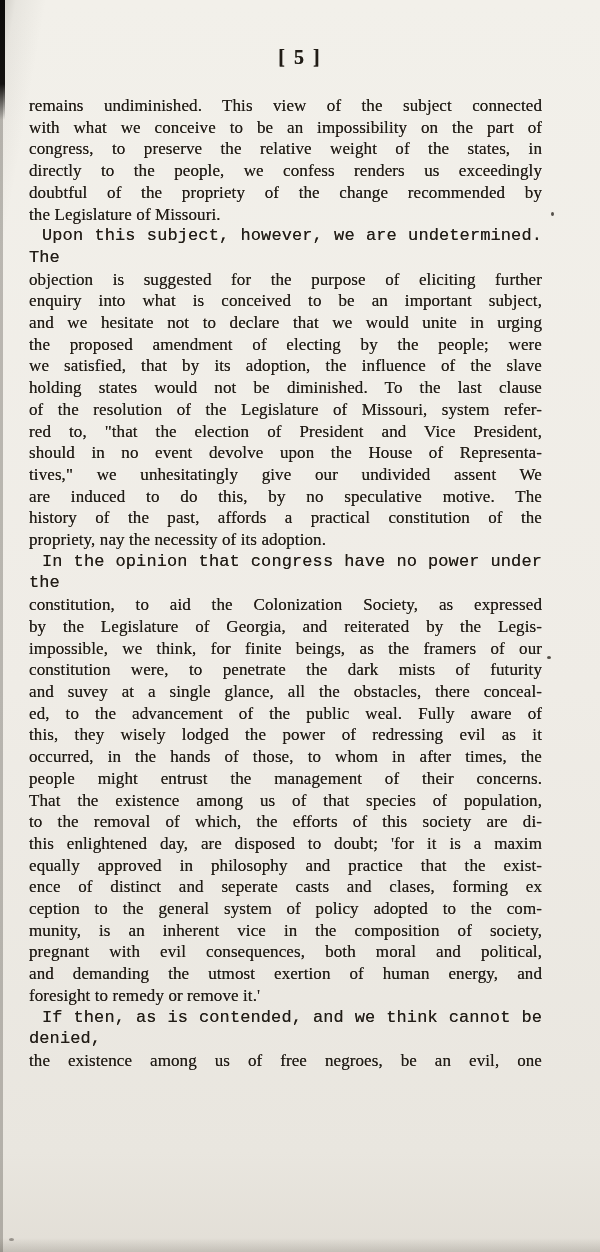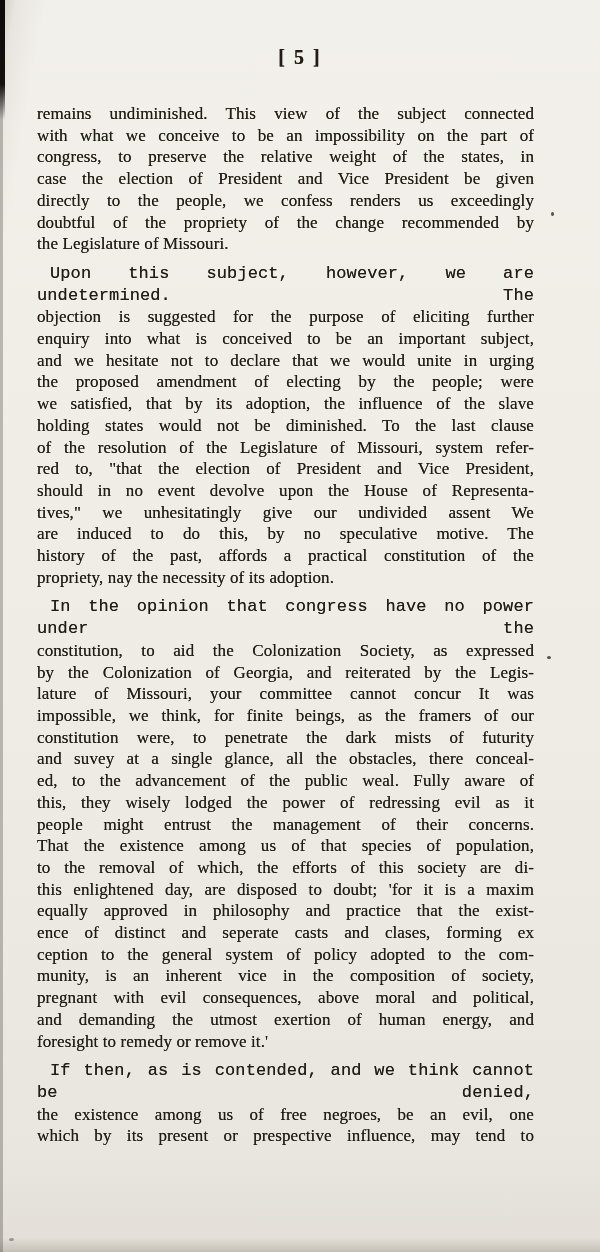--- a/index.html
+++ b/index.html
@@ -48,21 +48,21 @@
   .text-block {
     position: absolute;
     top: 95px;
     left: 29px;
     width: 513px;
     font-size: 17px;
     line-height: 21.7px;
     letter-spacing: 0.1px;
     text-shadow: 0 0 0.6px rgba(25,20,12,0.75);
   }
-  .paragraph { margin: 8px; }
+  .paragraph { margin: 0; }
   .paragraph.indent .line:first-child { text-indent: 13px; font-family: Liberation Mono, monospace; }
   .line {
     text-align: justify;
     text-align-last: justify;
     white-space: normal;
   }
   .line.no-just { text-align-last: left; }
   .speck {
     position: absolute;
     background: rgba(32,27,20,0.75);
@@ -80,21 +80,20 @@
   <div class="edge-strip"></div>
   <div class="bottom-shade"></div>
 
   <div class="page-number">[ 5 ]</div>
 
   <div class="text-block">
       <div class="paragraph">
         <div class="line">remains undiminished.  This view of the subject connected</div>
         <div class="line">with what we conceive to be an impossibility on the part of</div>
         <div class="line">congress, to preserve the relative weight of the states, in</div>
-        <div class="line">case the election of President and Vice President be given</div>
         <div class="line">directly to the people, we confess renders us exceedingly</div>
         <div class="line">doubtful of the propriety of the change recommended by</div>
         <div class="line no-just">the Legislature of Missouri.</div>
       </div>
       <div class="paragraph indent">
         <div class="line">Upon this subject, however, we are undetermined.  The</div>
         <div class="line">objection is suggested for the purpose of eliciting further</div>
         <div class="line">enquiry into what is conceived to be an important subject,</div>
         <div class="line">and we hesitate not to declare that we would unite in urging</div>
         <div class="line">the proposed amendment of electing by the people; were</div>
@@ -104,42 +103,41 @@
         <div class="line">red to, "that the election of President and Vice President,</div>
         <div class="line">should in no event devolve upon the House of Representa-</div>
         <div class="line">tives," we unhesitatingly give our undivided assent  We</div>
         <div class="line">are induced to do this, by no speculative motive.  The</div>
         <div class="line">history of the past, affords a practical constitution of the</div>
         <div class="line no-just">propriety, nay the necessity of its adoption.</div>
       </div>
       <div class="paragraph indent">
         <div class="line">In the opinion that congress have no power under the</div>
         <div class="line">constitution, to aid the Colonization Society, as expressed</div>
-        <div class="line">by the Colonization of Georgia, and reiterated by the Legis-</div>
-        <div class="line">lature of Missouri, your committee cannot concur  It was</div>
+        <div class="line">by the Legislature of Georgia, and reiterated by the Legis-</div>
         <div class="line">impossible, we think, for finite beings, as the framers of our</div>
         <div class="line">constitution were, to penetrate the dark mists of futurity</div>
         <div class="line">and suvey at a single glance, all the obstacles, there conceal-</div>
         <div class="line">ed, to the advancement of the public weal.  Fully aware of</div>
         <div class="line">this, they wisely lodged the power of redressing evil as it</div>
+        <div class="line">occurred, in the hands of those, to whom in after times, the</div>
         <div class="line">people might entrust the management of their concerns.</div>
         <div class="line">That the existence among us of that species of population,</div>
         <div class="line">to the removal of which, the efforts of this society are di-</div>
         <div class="line">this enlightened day, are disposed to doubt; 'for it is a maxim</div>
         <div class="line">equally approved in philosophy and practice that the exist-</div>
         <div class="line">ence of distinct and seperate casts and clases, forming ex</div>
         <div class="line">ception to the general system of policy adopted to the com-</div>
         <div class="line">munity, is an inherent vice in the composition of society,</div>
-        <div class="line">pregnant with evil consequences, above moral and political,</div>
+        <div class="line">pregnant with evil consequences, both moral and political,</div>
         <div class="line">and demanding the utmost exertion of human energy, and</div>
         <div class="line no-just">foresight to remedy or remove it.'</div>
       </div>
       <div class="paragraph indent">
         <div class="line">If then, as is contended, and we think cannot be denied,</div>
         <div class="line">the existence among us of free negroes, be an evil, one</div>
-        <div class="line">which by its present or prespective influence, may tend to</div>
       </div>
     </div>
 
   <div class="speck" id="speck1"></div>
   <div class="speck" id="speck2"></div>
   <div class="speck" id="speck3"></div>
 </div>
 
 </body></html>

